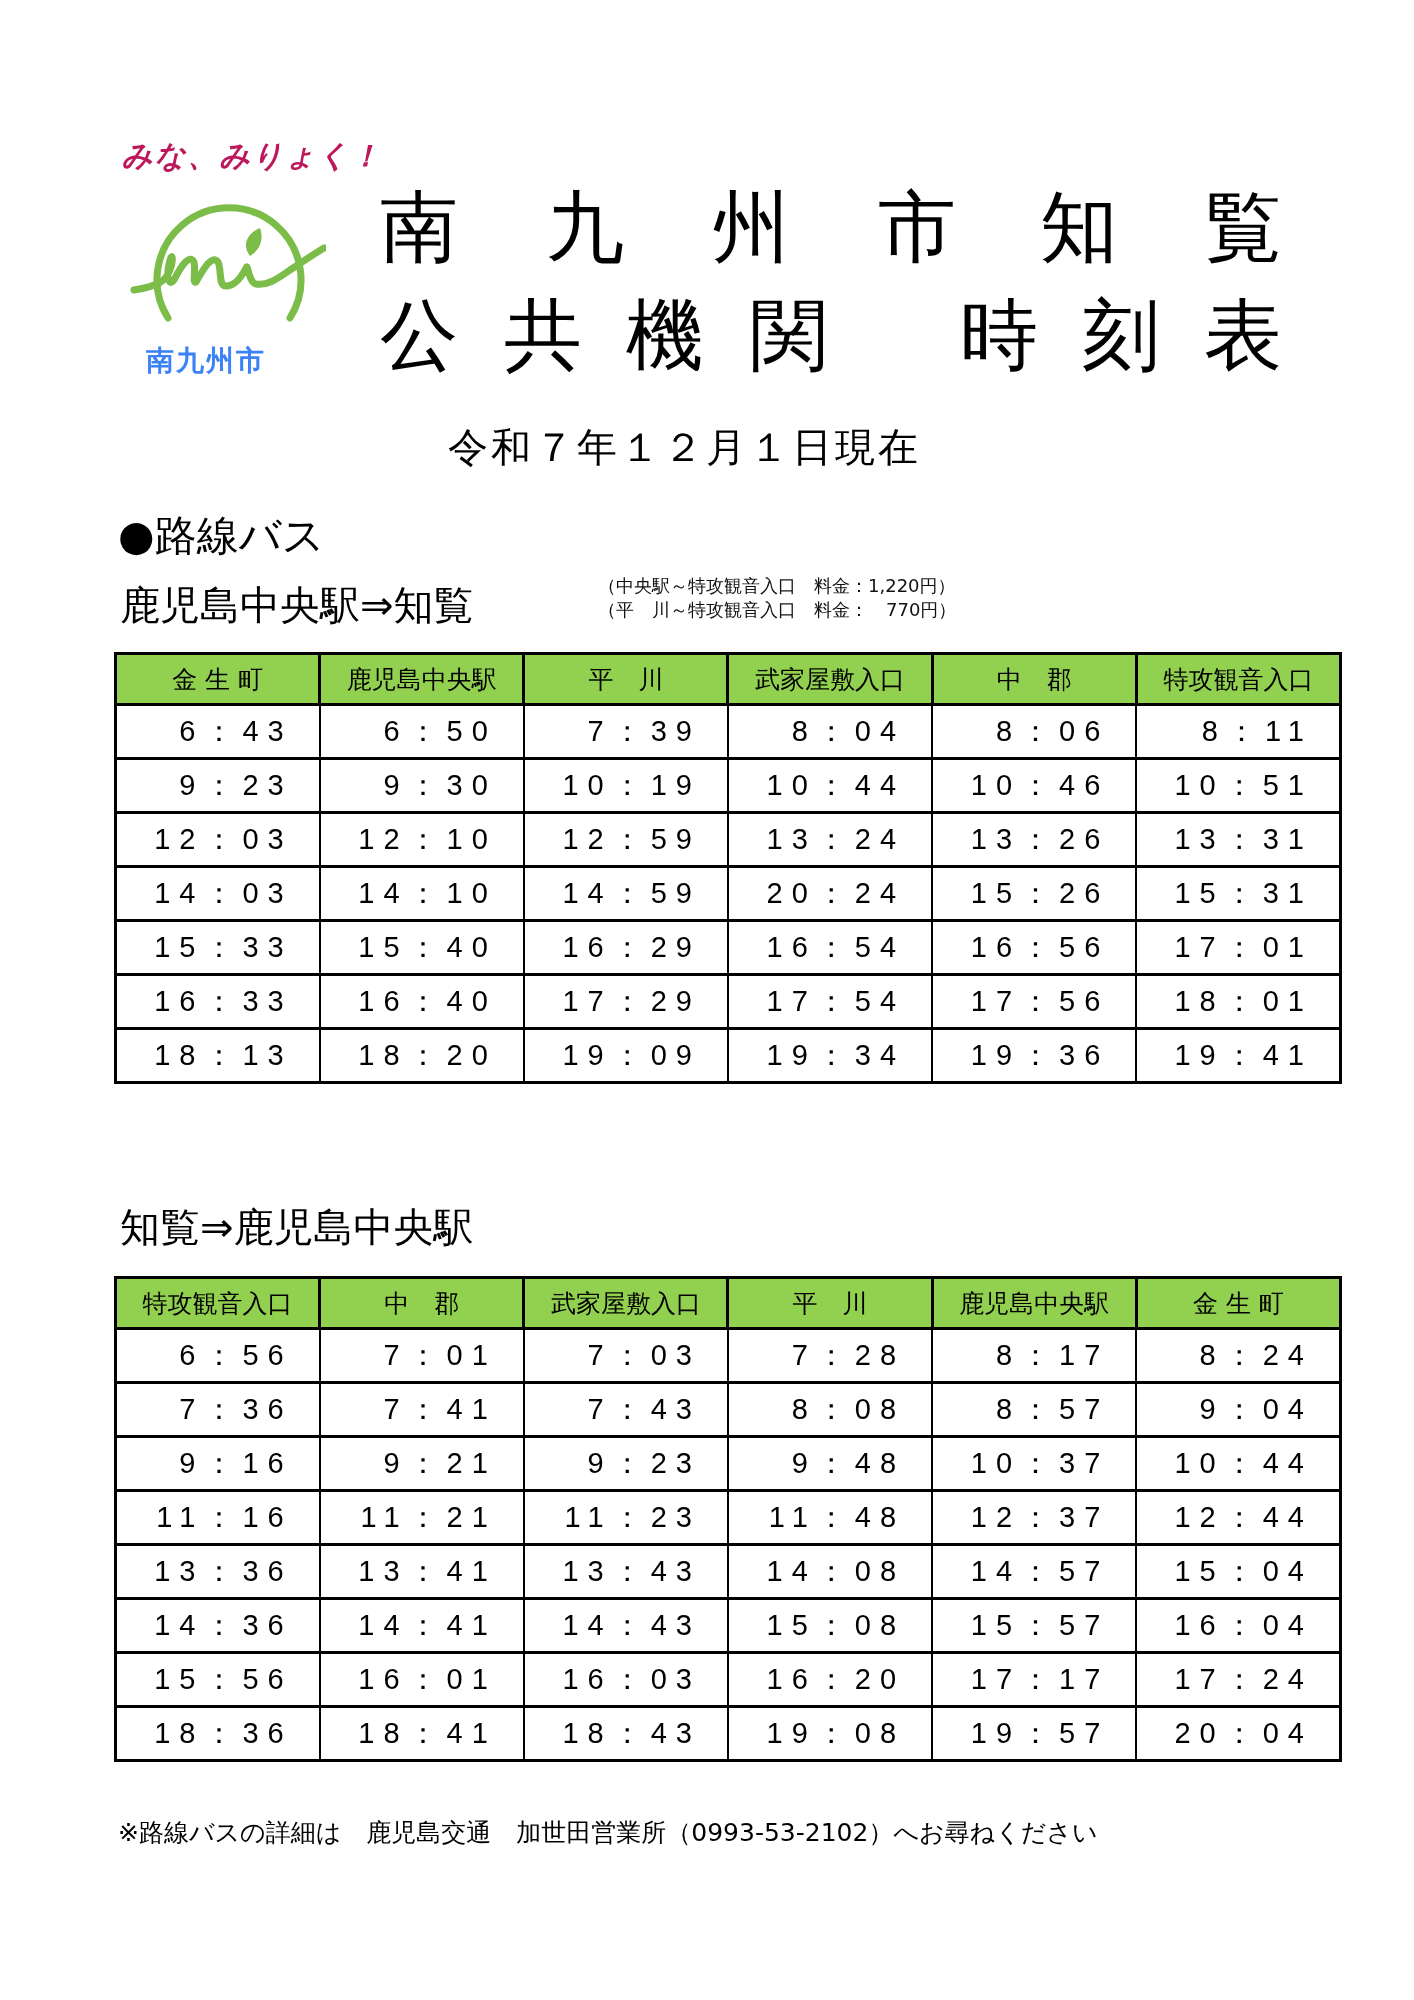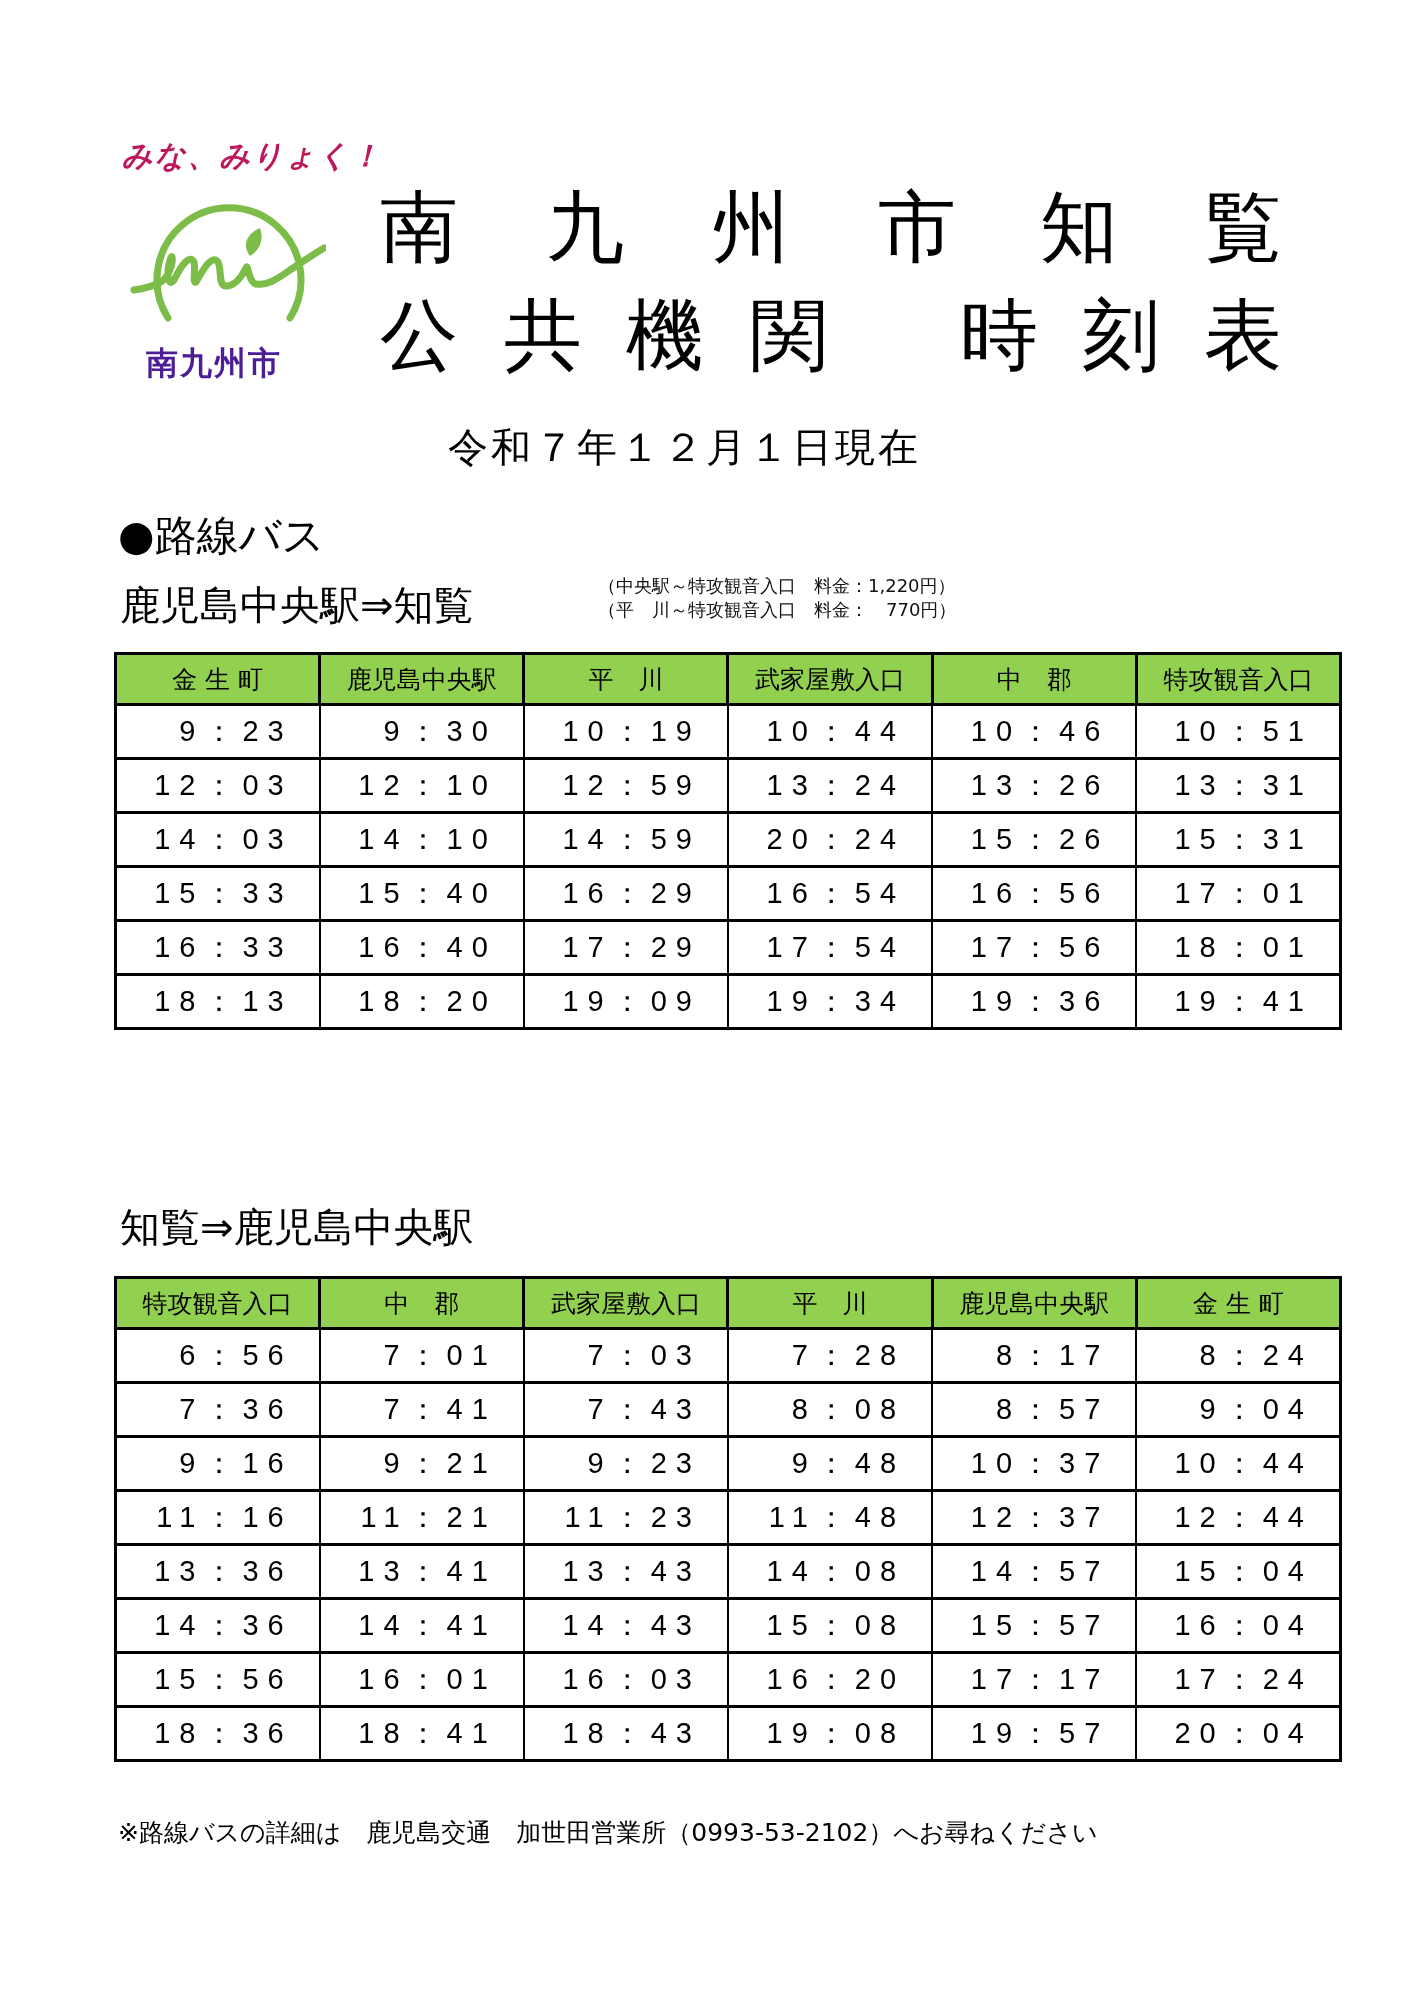--- a/index.html
+++ b/index.html
@@ -39,24 +39,24 @@
       position: absolute;
       left: 12px;
       top: 54px;
       width: 196px;
       height: 150px;
     }
     .logo-city {
       position: absolute;
       left: 28px;
       top: 206px;
-      font-size: 32px;
+      font-size: 28px;
       font-weight: bold;
       letter-spacing: 2px;
-      color: #4c1d95;
+      color: #3b82f6;
       white-space: nowrap;
     }
 
     
     .title-line {
       position: absolute;
       font-size: 78px;
       line-height: 1;
       white-space: nowrap;
     }
@@ -195,20 +195,28 @@
       <th>金 生 町</th>
       <th>鹿児島中央駅</th>
       <th>平　川</th>
       <th>武家屋敷入口</th>
       <th>中　郡</th>
       <th>特攻観音入口</th>
     </tr>
   </thead>
   <tbody>
     <tr class="data-row">
+      <td>6：43</td>
+      <td>6：50</td>
+      <td>7：39</td>
+      <td>8：04</td>
+      <td>8：06</td>
+      <td>8：11</td>
+    </tr>
+    <tr class="data-row">
       <td>9：23</td>
       <td>9：30</td>
       <td>10：19</td>
       <td>10：44</td>
       <td>10：46</td>
       <td>10：51</td>
     </tr>
     <tr class="data-row">
       <td>12：03</td>
       <td>12：10</td>

